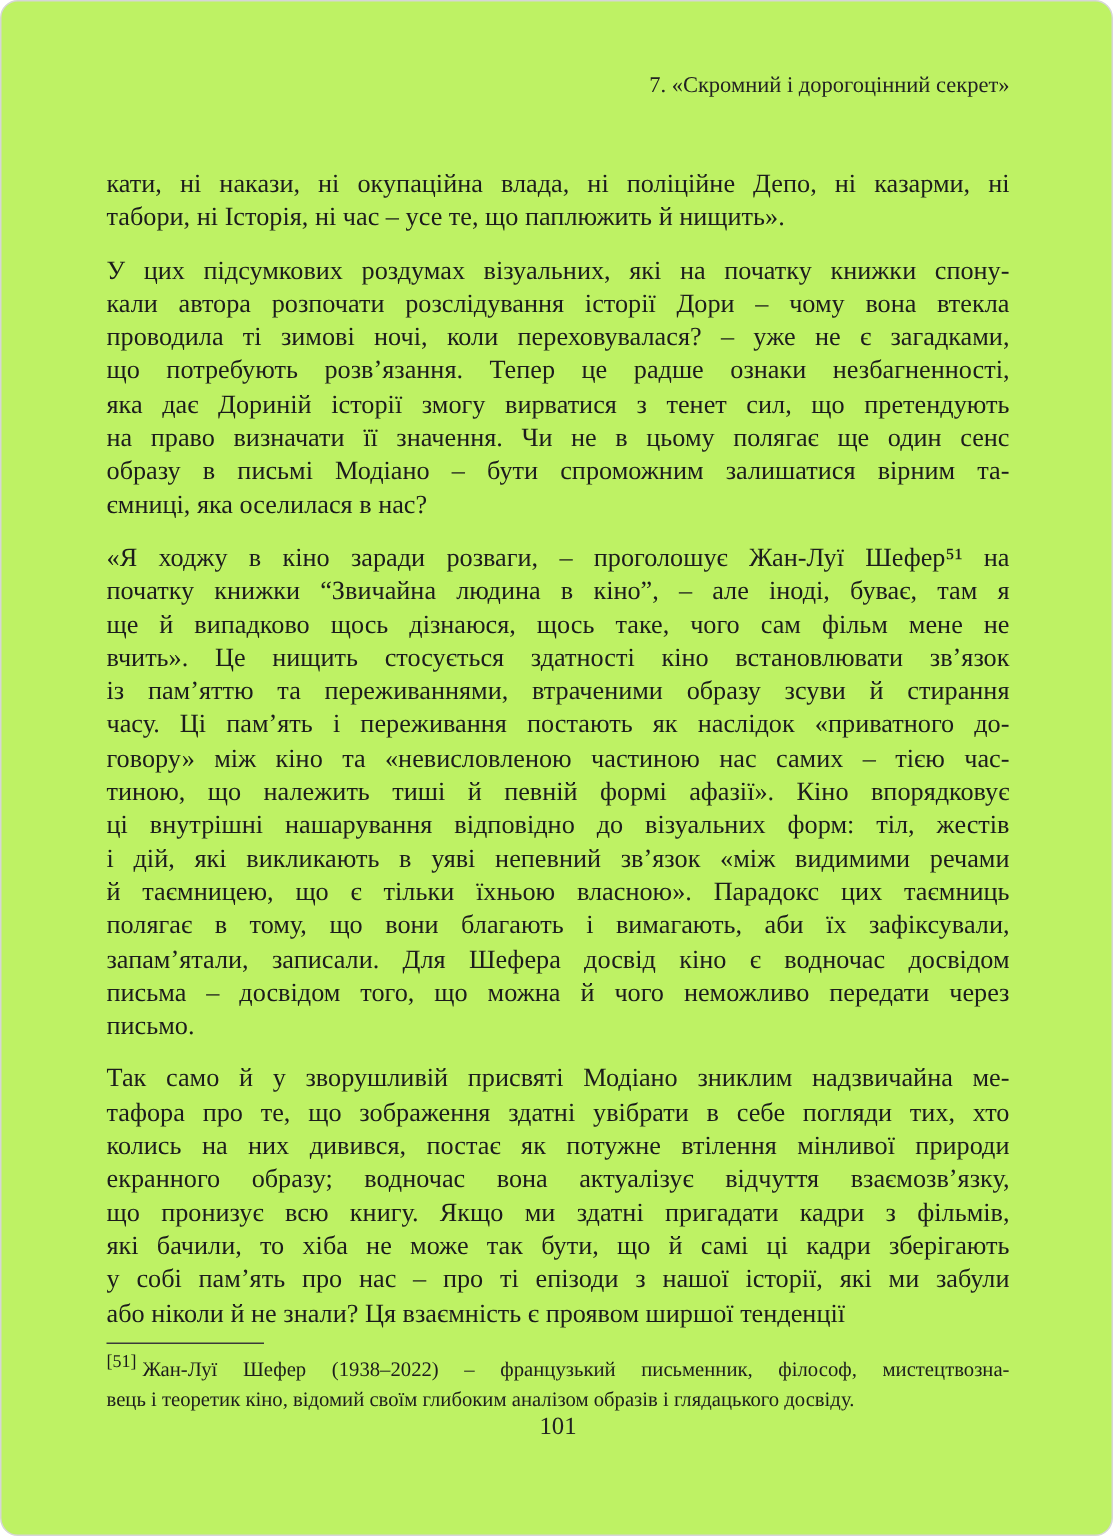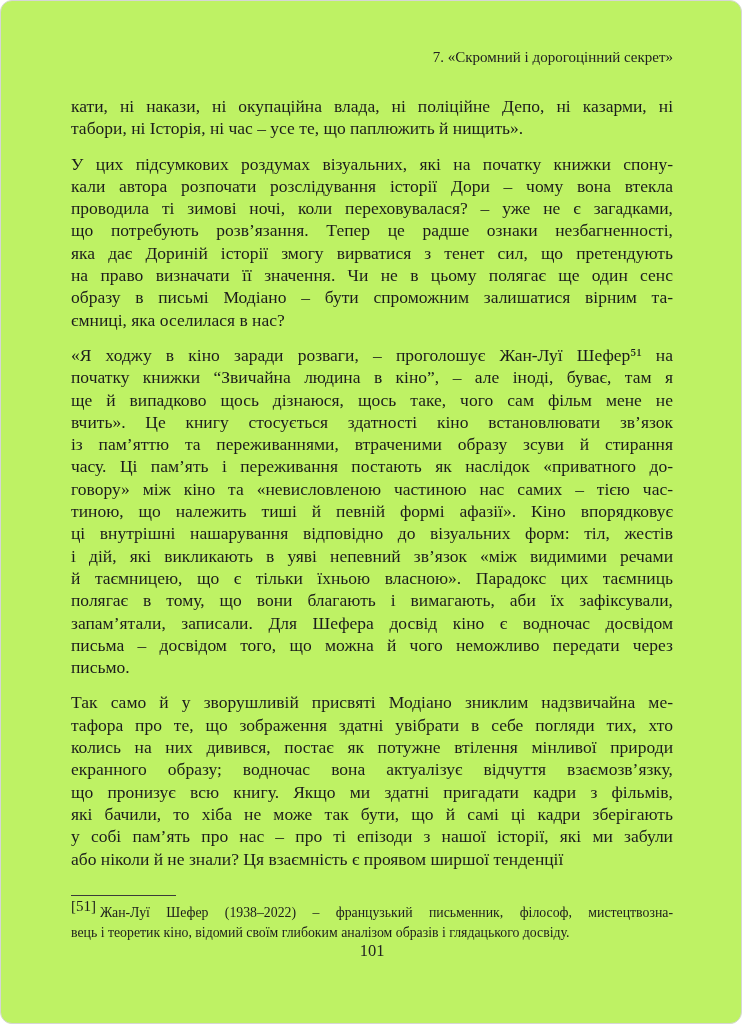--- a/index.html
+++ b/index.html
@@ -24,21 +24,21 @@
     top: 46px;
     left: 70px;
     width: 602px;
     text-align: right;
     font-size: 15px;
     line-height: 20px;
     color: #222222;
   }
   .body-text {
     position: absolute;
-    top: 94px;
+    top: 110px;
     left: 70px;
     width: 602px;
   }
   .paragraph {
     margin: 0 0 13px 0;
   }
   .paragraph:last-child {
     margin-bottom: 0;
     font-family: Liberation Serif, serif;
   }
@@ -71,21 +71,21 @@
     color: #1c1c1c;
   }
   .fn-line {
     text-align: justify;
     text-align-last: justify;
   }
   .fn-line.last {
     text-align-last: left;
   }
   .fn-marker {
-    font-size: 15px;
+    font-size: 12px;
     vertical-align: super;
     line-height: 0;
     margin-right: 4px;
     margin-top: 48px;
   }
   .page-number {
     position: absolute;
     top: 940px;
     left: 0;
     width: 742px;
@@ -113,21 +113,21 @@
         <div class="line">що потребують розв’язання. Тепер це радше ознаки незбагненності,</div>
         <div class="line">яка дає Дориній історії змогу вирватися з тенет сил, що претендують</div>
         <div class="line">на право визначати її значення. Чи не в цьому полягає ще один сенс</div>
         <div class="line">образу в письмі Модіано – бути спроможним залишатися вірним та-</div>
         <div class="line last">ємниці, яка оселилася в нас?</div>
       </div>
       <div class="paragraph">
         <div class="line">«Я ходжу в кіно заради розваги, – проголошує Жан-Луї Шефер⁵¹ на</div>
         <div class="line">початку книжки “Звичайна людина в кіно”, – але іноді, буває, там я</div>
         <div class="line">ще й випадково щось дізнаюся, щось таке, чого сам фільм мене не</div>
-        <div class="line">вчить». Це книгу стосується здатності кіно встановлювати зв’язок</div>
+        <div class="line">вчить». Це нищить стосується здатності кіно встановлювати зв’язок</div>
         <div class="line">із пам’яттю та переживаннями, втраченими образу зсуви й стирання</div>
         <div class="line">часу. Ці пам’ять і переживання постають як наслідок «приватного до-</div>
         <div class="line">говору» між кіно та «невисловленою частиною нас самих – тією час-</div>
         <div class="line">тиною, що належить тиші й певній формі афазії». Кіно впорядковує</div>
         <div class="line">ці внутрішні нашарування відповідно до візуальних форм: тіл, жестів</div>
         <div class="line">і дій, які викликають в уяві непевний зв’язок «між видимими речами</div>
         <div class="line">й таємницею, що є тільки їхньою власною». Парадокс цих таємниць</div>
         <div class="line">полягає в тому, що вони благають і вимагають, аби їх зафіксували,</div>
         <div class="line">запам’ятали, записали. Для Шефера досвід кіно є водночас досвідом</div>
         <div class="line">письма – досвідом того, що можна й чого неможливо передати через</div>

